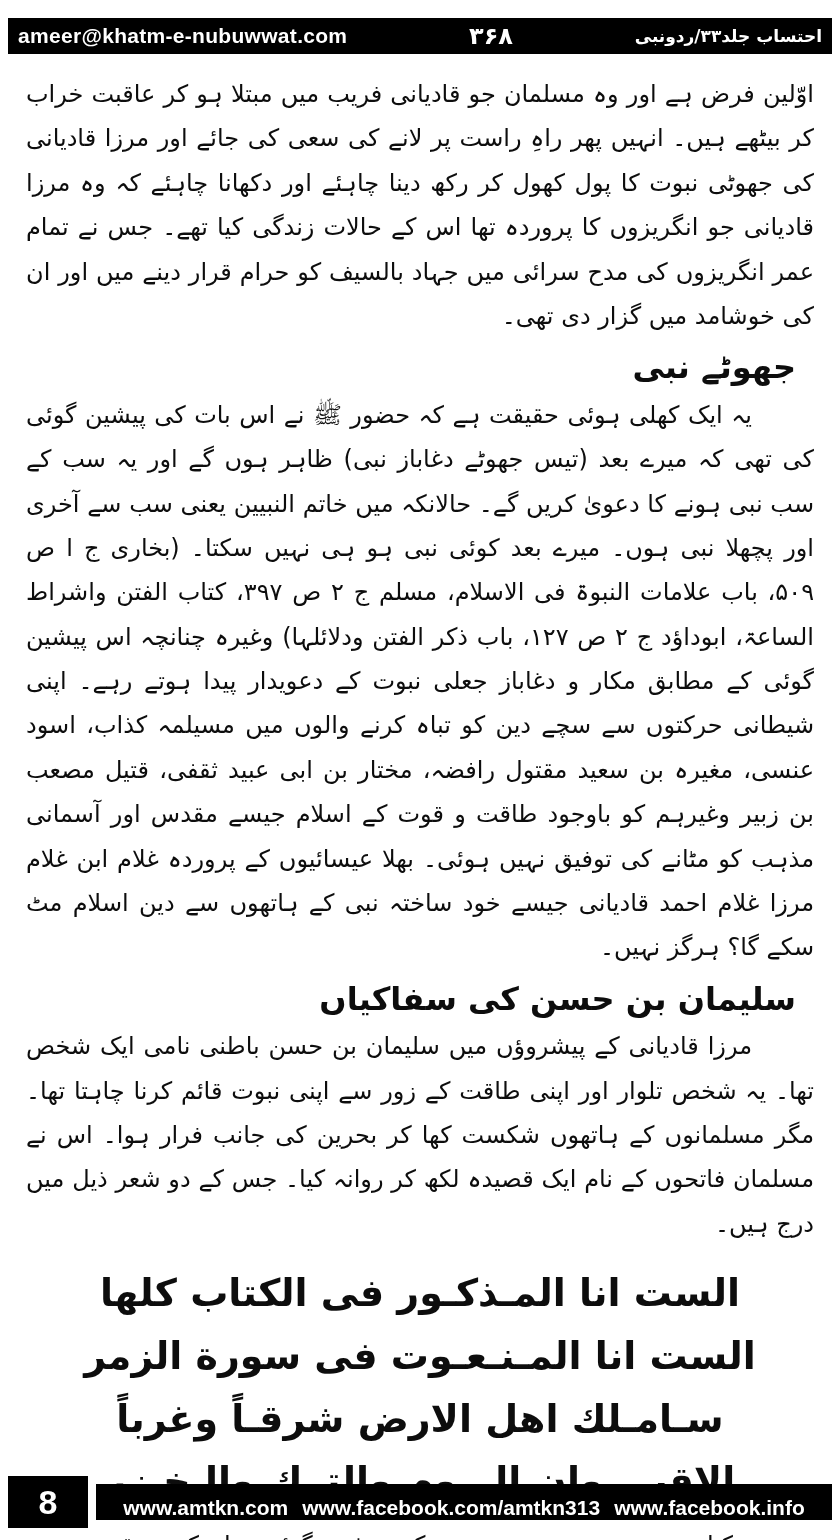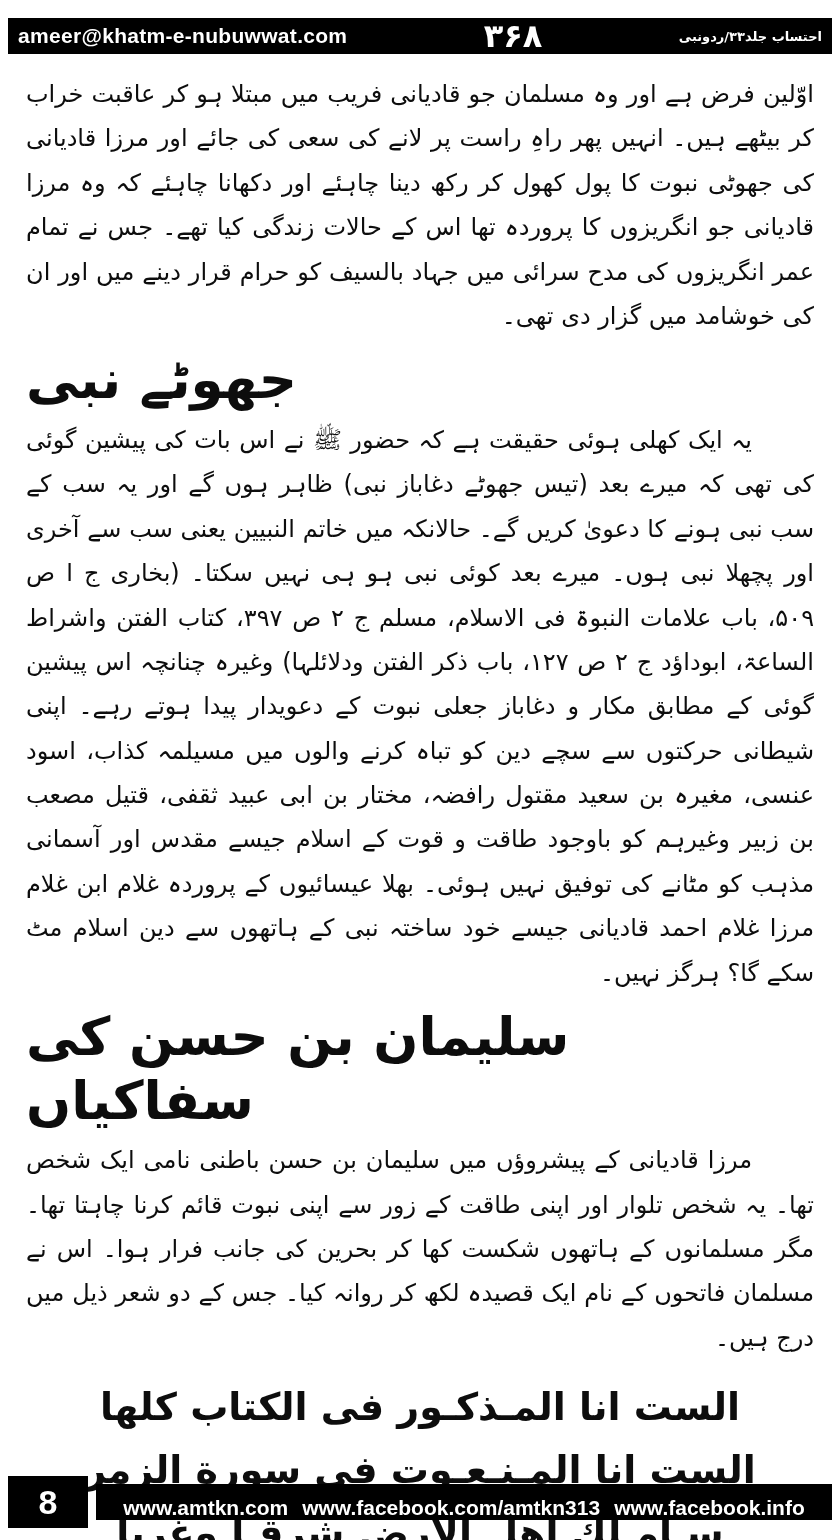--- a/index.html
+++ b/index.html
@@ -33,26 +33,26 @@
   }
   .header-bar .email {
     font-family: "Liberation Sans", sans-serif;
     font-weight: 700;
     font-size: 21px;
     letter-spacing: 0.3px;
     direction: ltr;
   }
   .header-bar .page-num-urdu {
     font-weight: 700;
-    font-size: 32px;
+    font-size: 24px;
     line-height: 1;
     direction: rtl;
   }
   .header-bar .book-title {
-    font-size: 13px;
+    font-size: 17px;
     font-weight: 700;
     direction: rtl;
   }
   
   .content {
     position: absolute;
     top: 66px;
     left: 26px;
     right: 26px;
     direction: rtl;
@@ -60,24 +60,24 @@
   .para {
     margin: 6px 0;
     font-size: 24px;
     line-height: 1.85;
     text-align: justify;
   }
   .para.indent {
     text-indent: 62px;
   }
   .heading {
-    margin: 10px 0 4px 0;
-    font-size: 53px;
+    margin: 10px 18px 4px 0;
+    font-size: 32px;
     font-weight: 700;
-    text-align: left;
+    text-align: right;
     line-height: 1.2;
   }
   .poetry {
     margin: 16px 0 8px 0;
     text-align: center;
     direction: rtl;
   }
   .verse {
     font-size: 38px;
     font-weight: 700;

